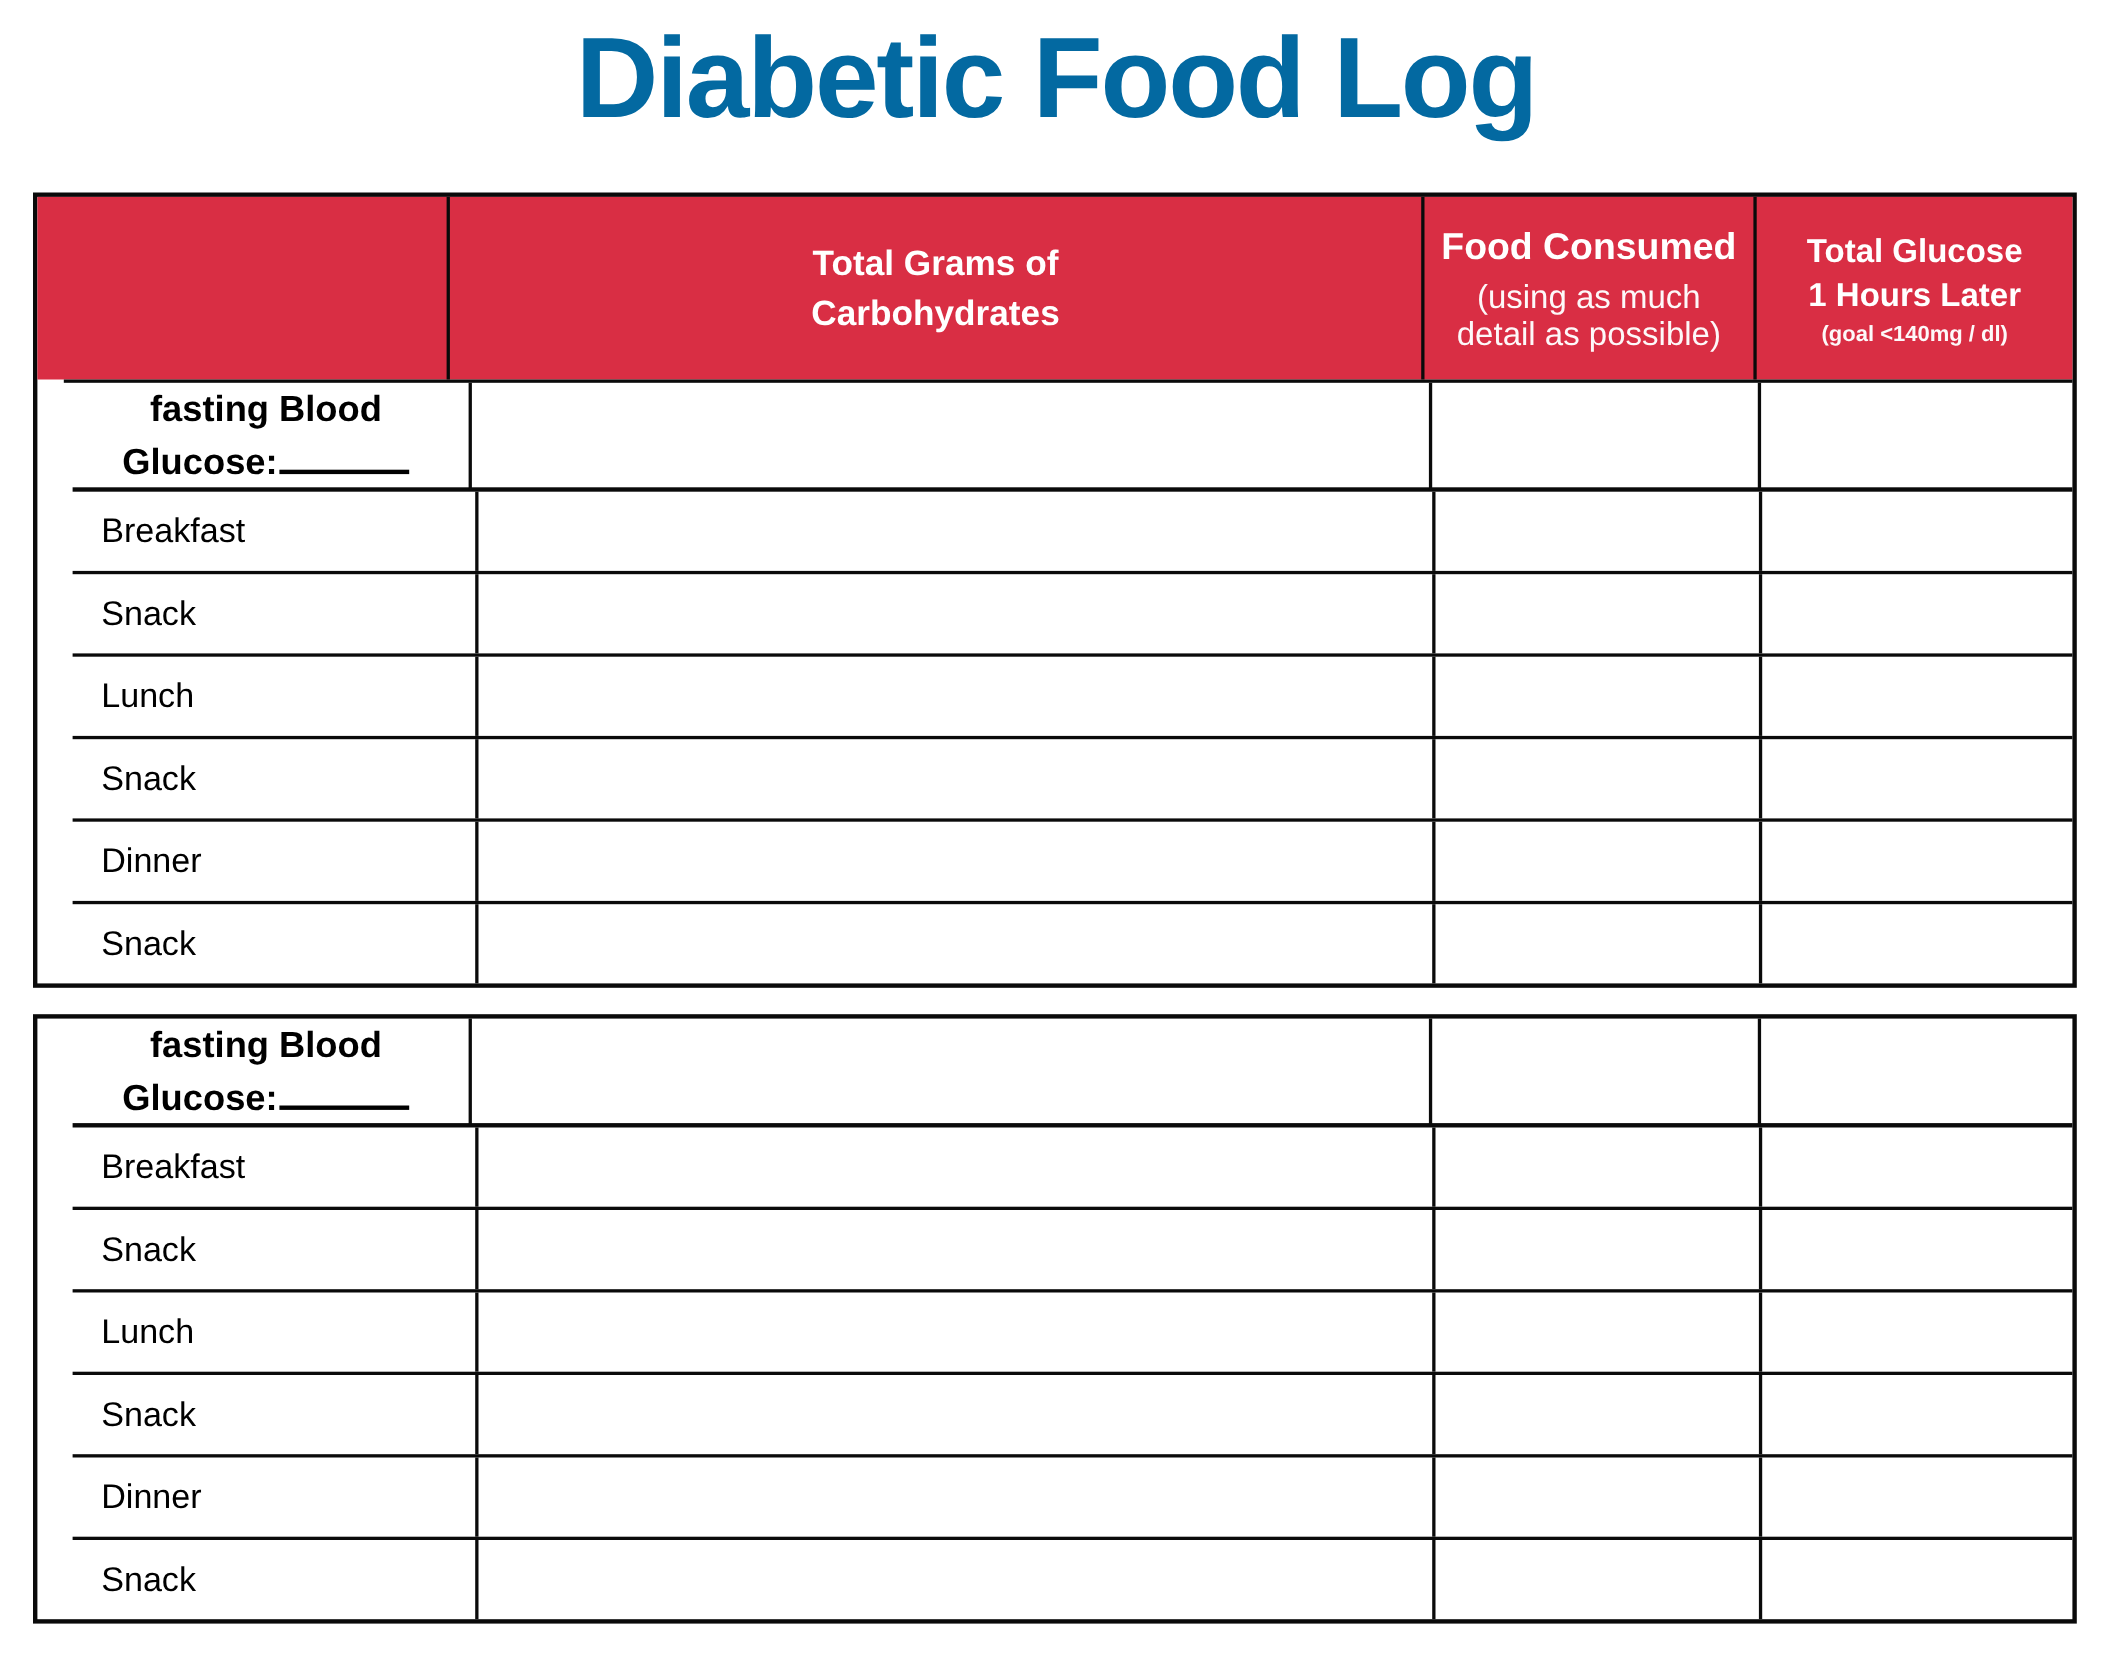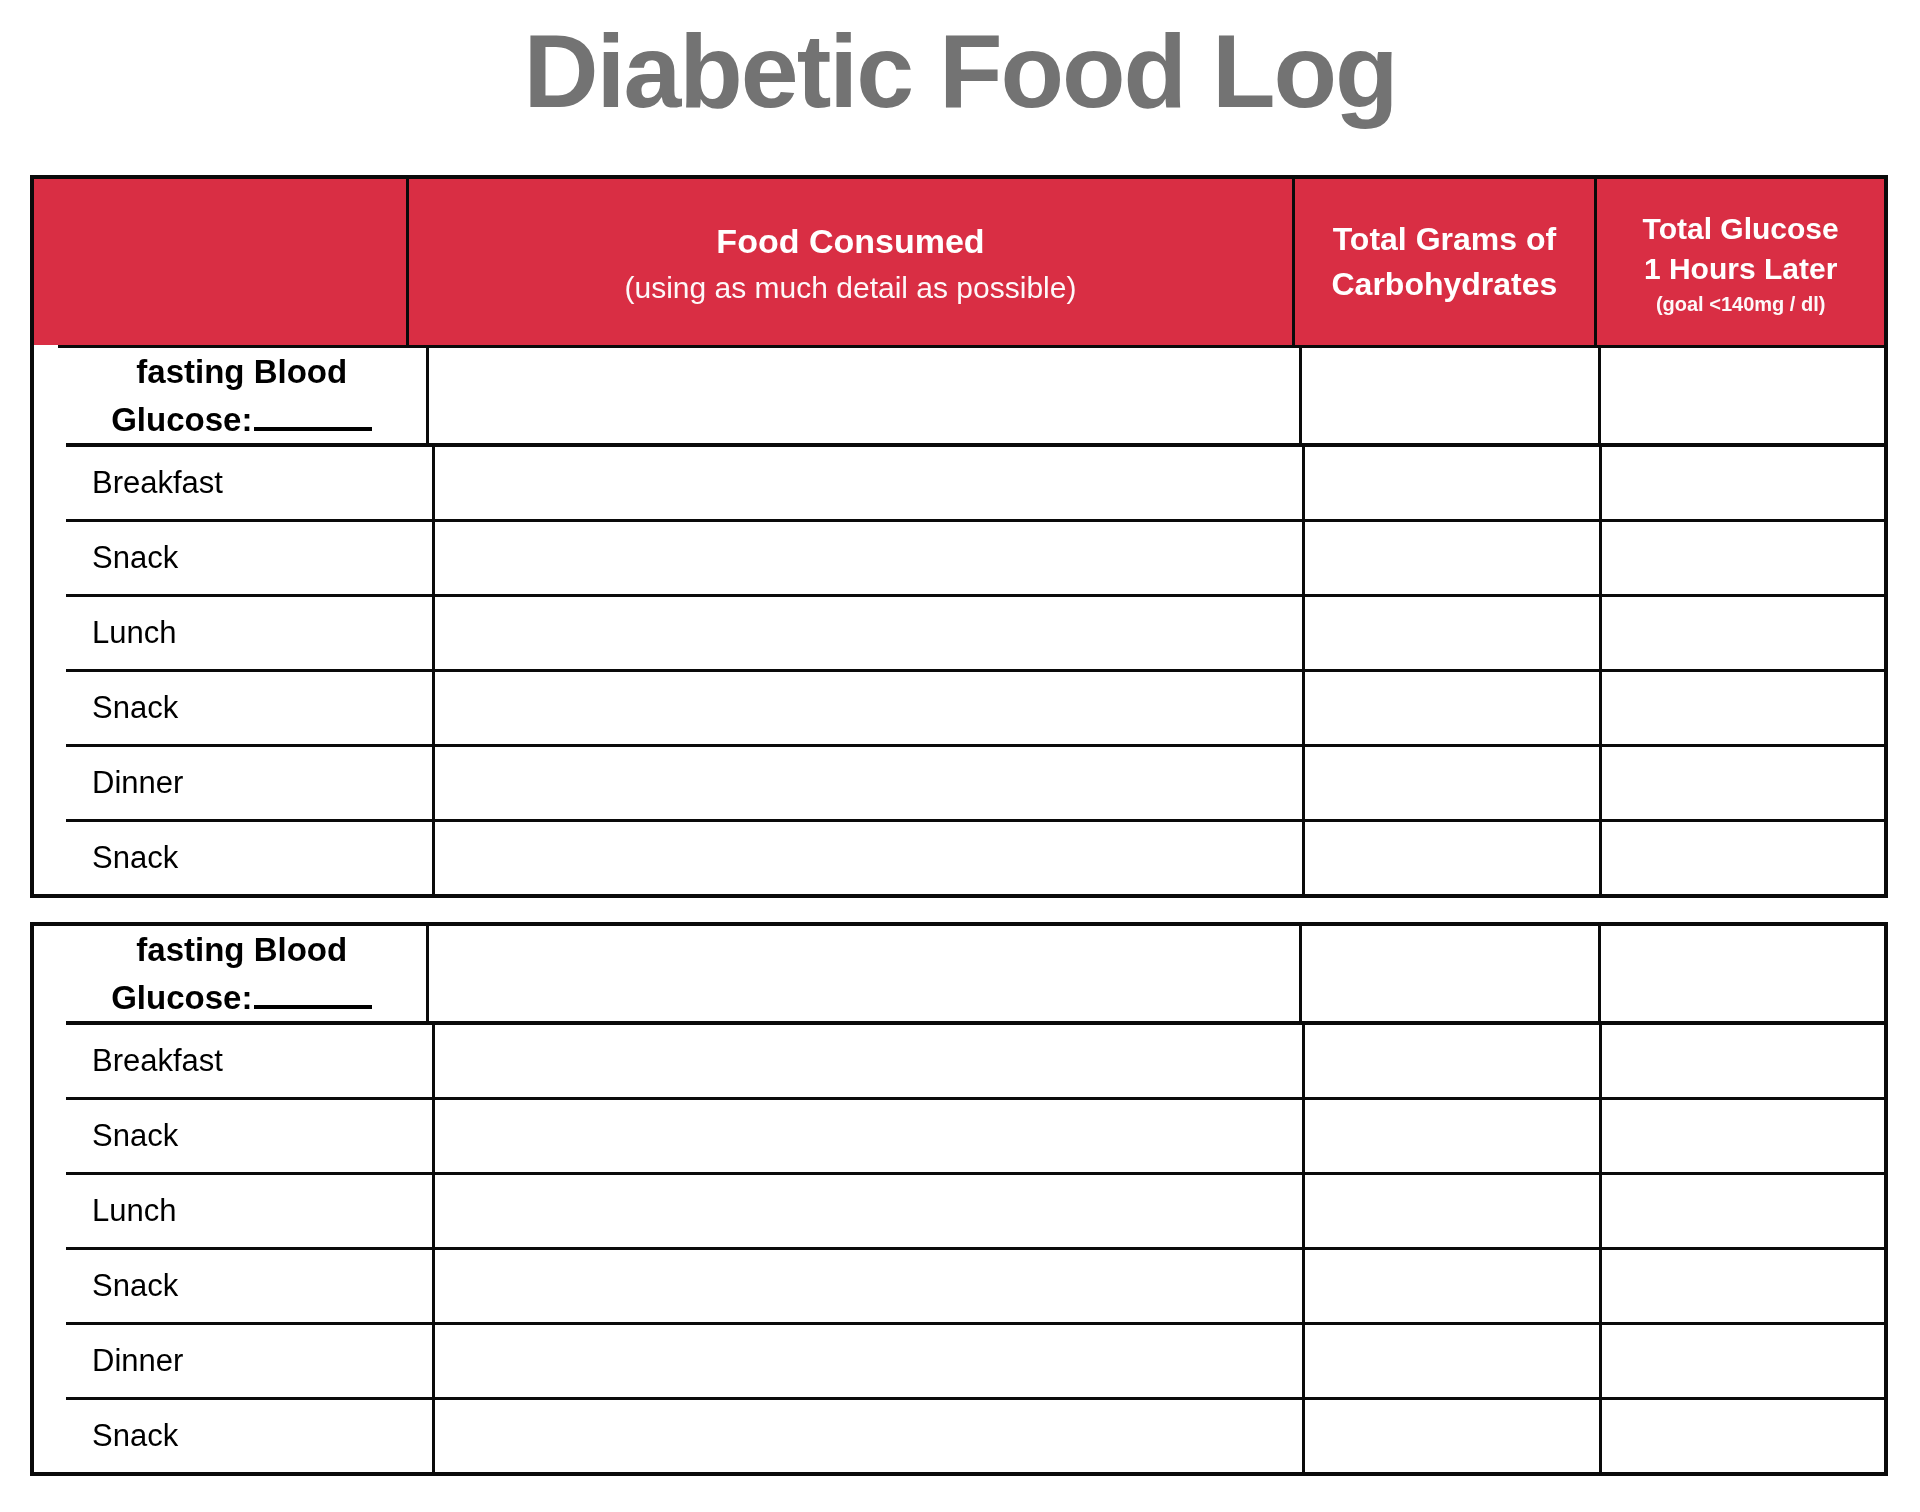--- a/index.html
+++ b/index.html
@@ -3,21 +3,21 @@
 <meta charset="utf-8">
 <style>
   html,body{margin:0;padding:0;}
   body{
     width:1920px;height:1512px;background:#ffffff;position:relative;
     font-family:"Liberation Sans", sans-serif;color:#000;overflow:hidden;
   }
   .title{
     position:absolute;top:6px;left:0;width:100%;margin:0;
     text-align:center;font-size:104px;font-weight:700;letter-spacing:-2px;
-    line-height:1.25;color:#737373;
+    line-height:1.25;color:#0369a1;
   }
   .logtbl{
     position:absolute;left:30px;width:1858px;box-sizing:border-box;
     border:4px solid #0a0a0a;background:#fff;
   }
   #table1{top:175px;}
   #table2{top:922px;}
   .row{display:grid;grid-template-columns:374fr 889fr 304fr 291fr;}
   .row.sep{border-top:3px solid #0a0a0a;}
   .row.sep-thick{border-top:4px solid #0a0a0a;}
@@ -53,28 +53,28 @@
 <body>
 
 <h1 class="title">Diabetic Food Log</h1>
 
 <div class="logtbl" id="table1">
 
   <div class="row header-row">
     <div class="cell c1"></div>
     <div class="cell">
       <div class="hc">
+        <span class="h-bold2">Total Grams of</span>
+        <span class="h-bold2">Carbohydrates</span>
+      </div>
+    </div>
+    <div class="cell">
+      <div class="hc">
         <span class="h-main">Food Consumed</span>
         <span class="h-sub">(using as much detail as possible)</span>
-      </div>
-    </div>
-    <div class="cell">
-      <div class="hc">
-        <span class="h-bold2">Total Grams of</span>
-        <span class="h-bold2">Carbohydrates</span>
       </div>
     </div>
     <div class="cell">
       <div class="hc">
         <span class="h-g">Total Glucose</span>
         <span class="h-g">1 Hours Later</span>
         <span class="h-gsub">(goal &lt;140mg / dl)</span>
       </div>
     </div>
   </div>

